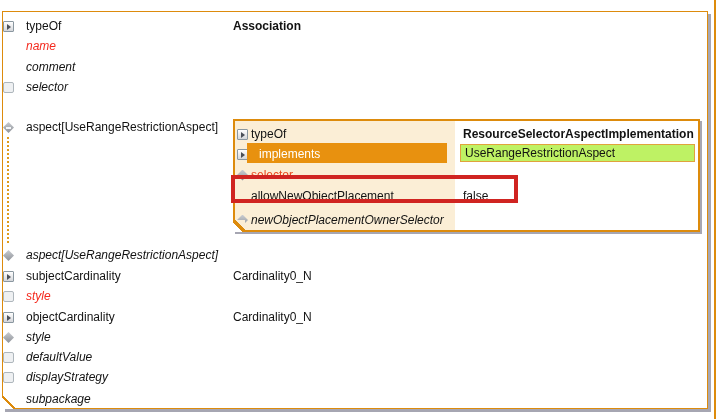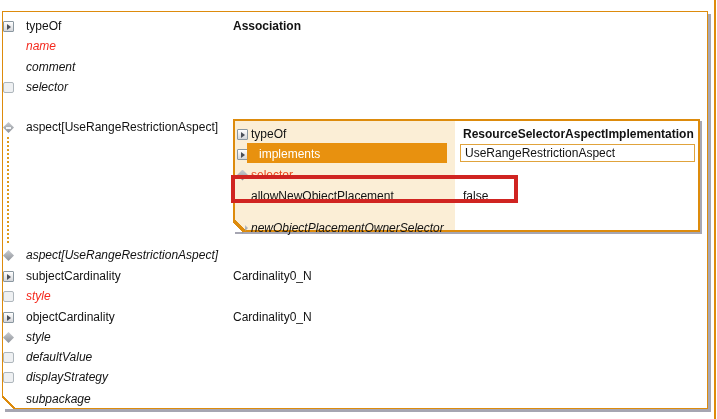--- a/index.html
+++ b/index.html
@@ -66,21 +66,21 @@
   .popup .prow{height:18px;line-height:18px;padding-left:2px;}
   .popup .lbl{margin-left:3px;width:204px;flex:0 0 204px;position:relative;z-index:2;}
   .popup .val{padding-left:8px;position:relative;z-index:2;}
   .selbar{
     position:absolute;left:12px;top:22px;width:200px;height:20px;
     background:#e8910f;z-index:1;
   }
   .popup .row-selected .lbl{color:#ffffff;margin-left:11px;}
   .valbox{
     position:absolute;left:225px;top:23px;width:235px;height:18px;
-    box-sizing:border-box;border:1px solid #e0a33c;background:#ffffff;
+    box-sizing:border-box;border:1px solid #e0a33c;background:#bef264;
     line-height:16px;padding-left:4px;z-index:2;white-space:nowrap;
   }
 
   
   .redrect{
     position:absolute;left:231px;top:175px;width:287px;height:28px;
     box-sizing:border-box;border:4px solid #d02421;z-index:20;pointer-events:none;
   }
   .dotline{
     position:absolute;left:7px;top:137px;width:0;height:106px;
@@ -200,21 +200,21 @@
     <span class="lbl ored">selector</span>
     <span class="val"></span>
   </div>
 
   <div class="prow" style="top:66px">
     <span class="icn none"></span>
     <span class="lbl">allowNewObjectPlacement</span>
     <span class="val">false</span>
   </div>
 
-  <div class="prow" style="top:98px">
+  <div class="prow" style="top:90px">
     <span class="icn diamond"></span>
     <span class="lbl it">newObjectPlacementOwnerSelector</span>
     <span class="val"></span>
   </div>
 
   <div class="chamfer-popup"></div>
 </div>
 
 <div class="redrect"></div>
 

